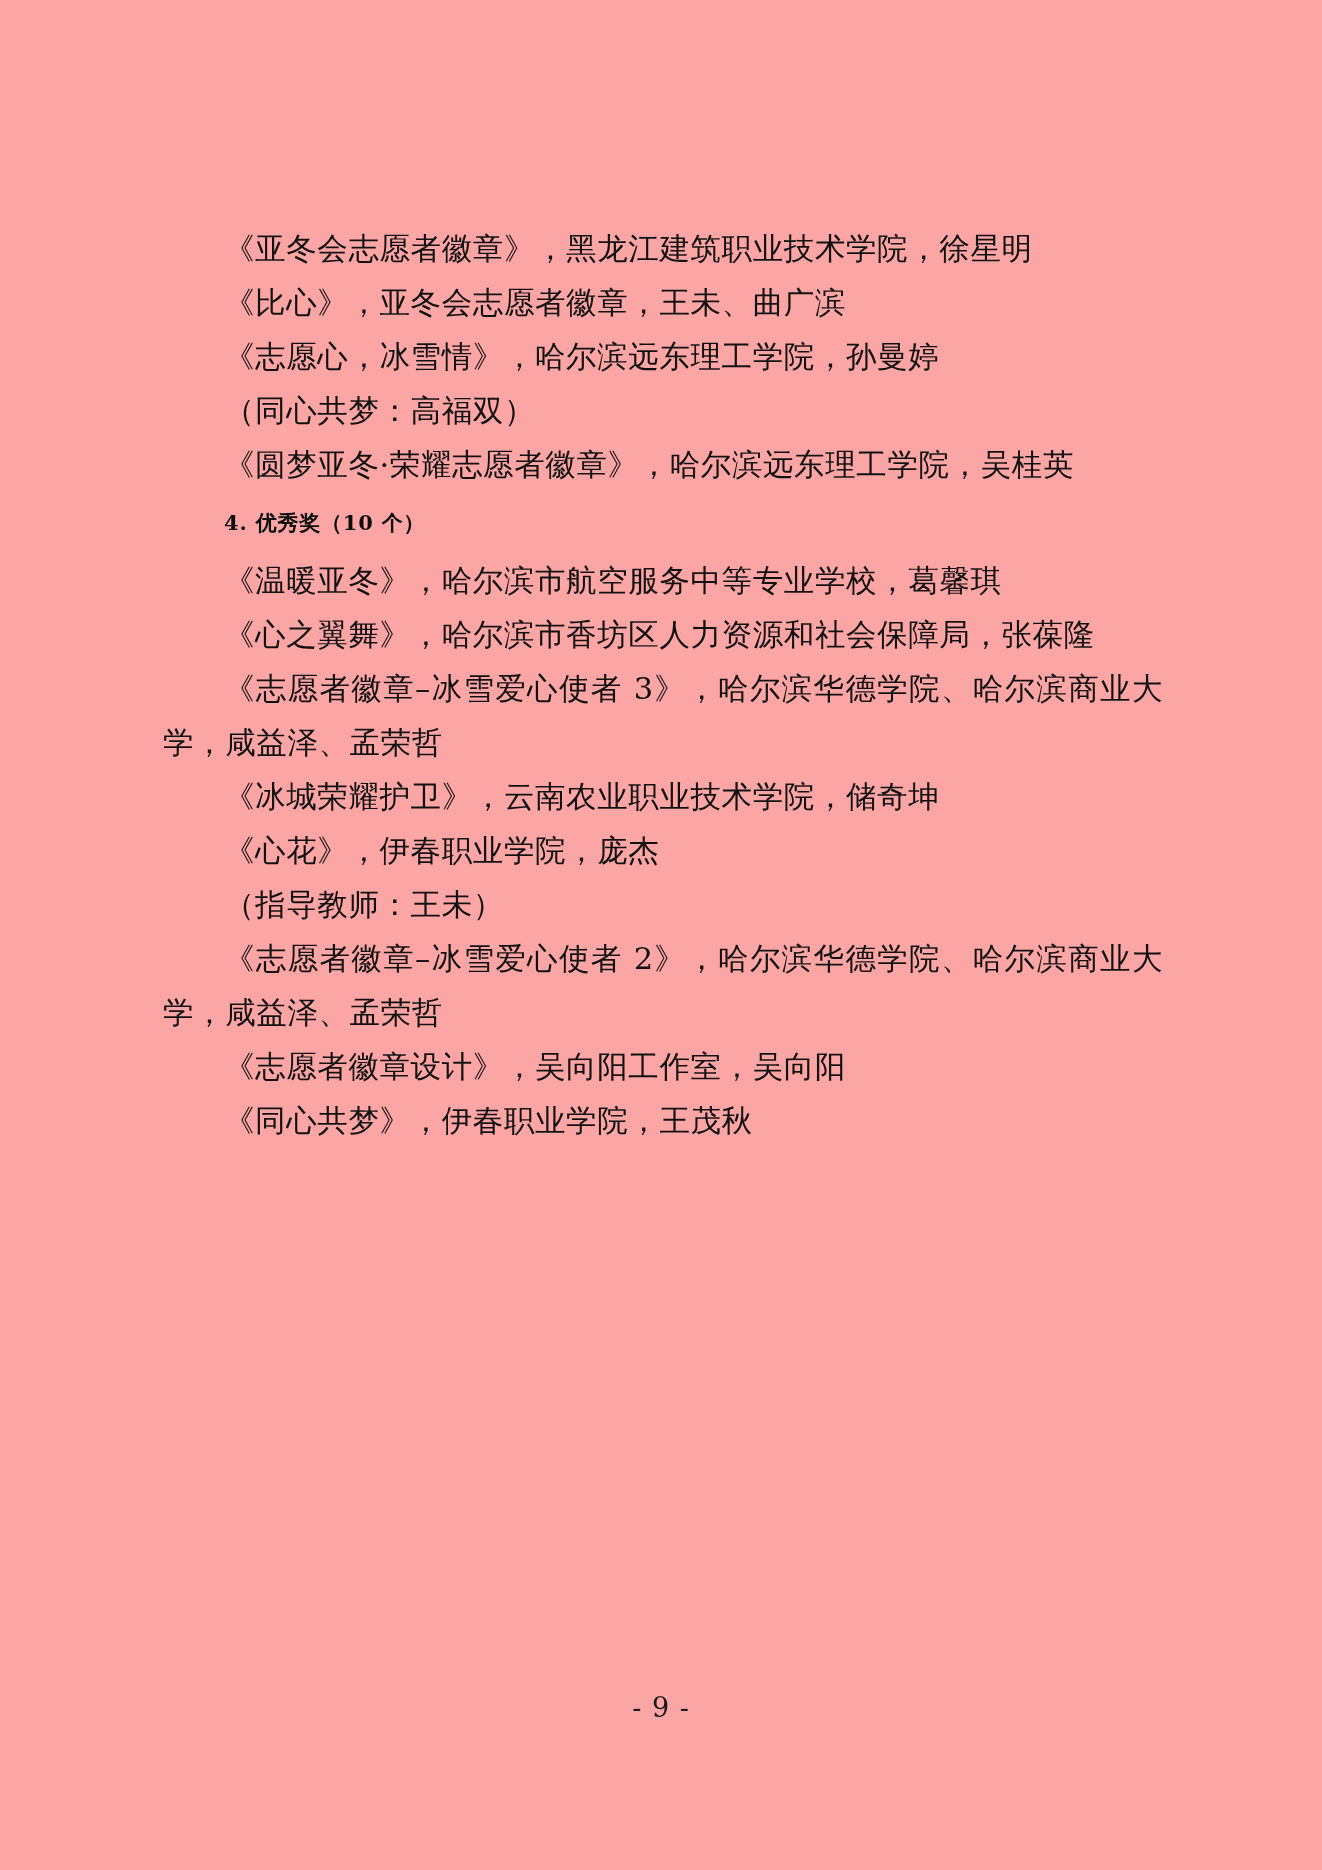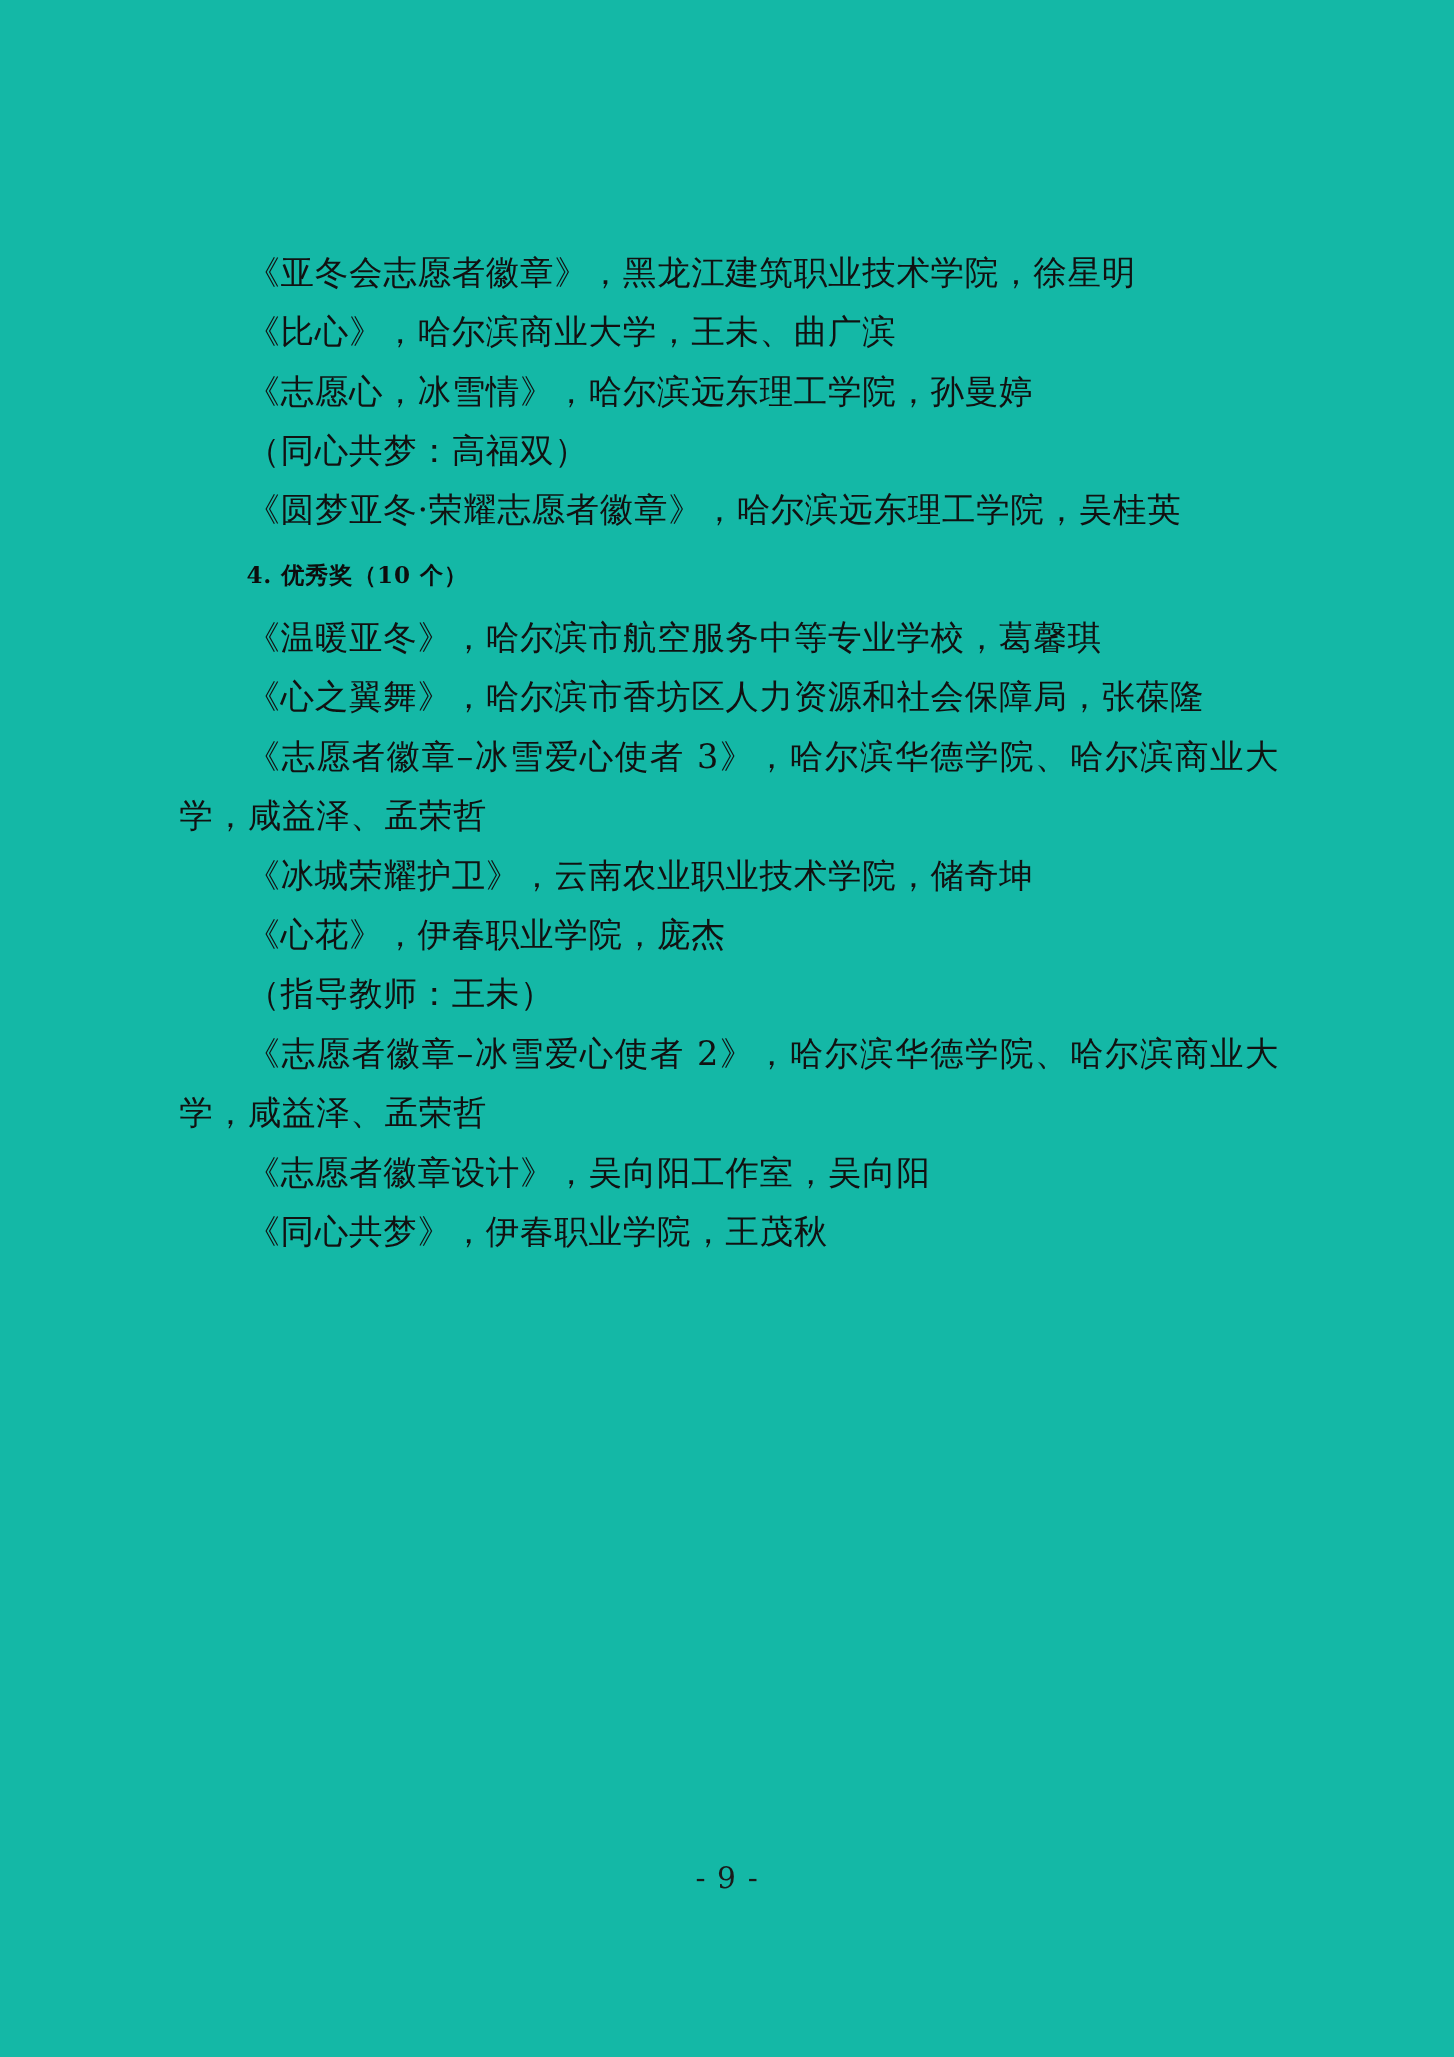--- a/index.html
+++ b/index.html
@@ -13,21 +13,21 @@
     position: relative;
     font-family: "DejaVu Serif", "Liberation Serif", serif;
     color: #1a1a1a;
     overflow: hidden;
   }
   .page {
     position: absolute;
     left: 0; top: 0;
     width: 1322px;
     height: 1870px;
-    background: #14b8a6;
+    background: #fca5a5;
   }
   .content {
     position: absolute;
     left: 163px;
     top: 222px;
     width: 1000px;
   }
   .para {
     font-size: 30.5px;
     line-height: 54px;
@@ -60,21 +60,21 @@
   }
 </style>
 </head>
 <body>
 
 <div class="page">
 
   <div class="content">
 
     <p class="para">《亚冬会志愿者徽章》，黑龙江建筑职业技术学院，徐星明</p>
-    <p class="para">《比心》，哈尔滨商业大学，王未、曲广滨</p>
+    <p class="para">《比心》，亚冬会志愿者徽章，王未、曲广滨</p>
     <p class="para">《志愿心，冰雪情》，哈尔滨远东理工学院，孙曼婷</p>
     <p class="para">（同心共梦：高福双）</p>
     <p class="para">《圆梦亚冬·荣耀志愿者徽章》，哈尔滨远东理工学院，吴桂英</p>
 
     <p class="heading">4. 优秀奖（10 个）</p>
 
     <p class="para">《温暖亚冬》，哈尔滨市航空服务中等专业学校，葛馨琪</p>
     <p class="para">《心之翼舞》，哈尔滨市香坊区人力资源和社会保障局，张葆隆</p>
     <p class="para">《志愿者徽章–冰雪爱心使者 3》，哈尔滨华德学院、哈尔滨商业大学，咸益泽、孟荣哲</p>
     <p class="para">《冰城荣耀护卫》，云南农业职业技术学院，储奇坤</p>

